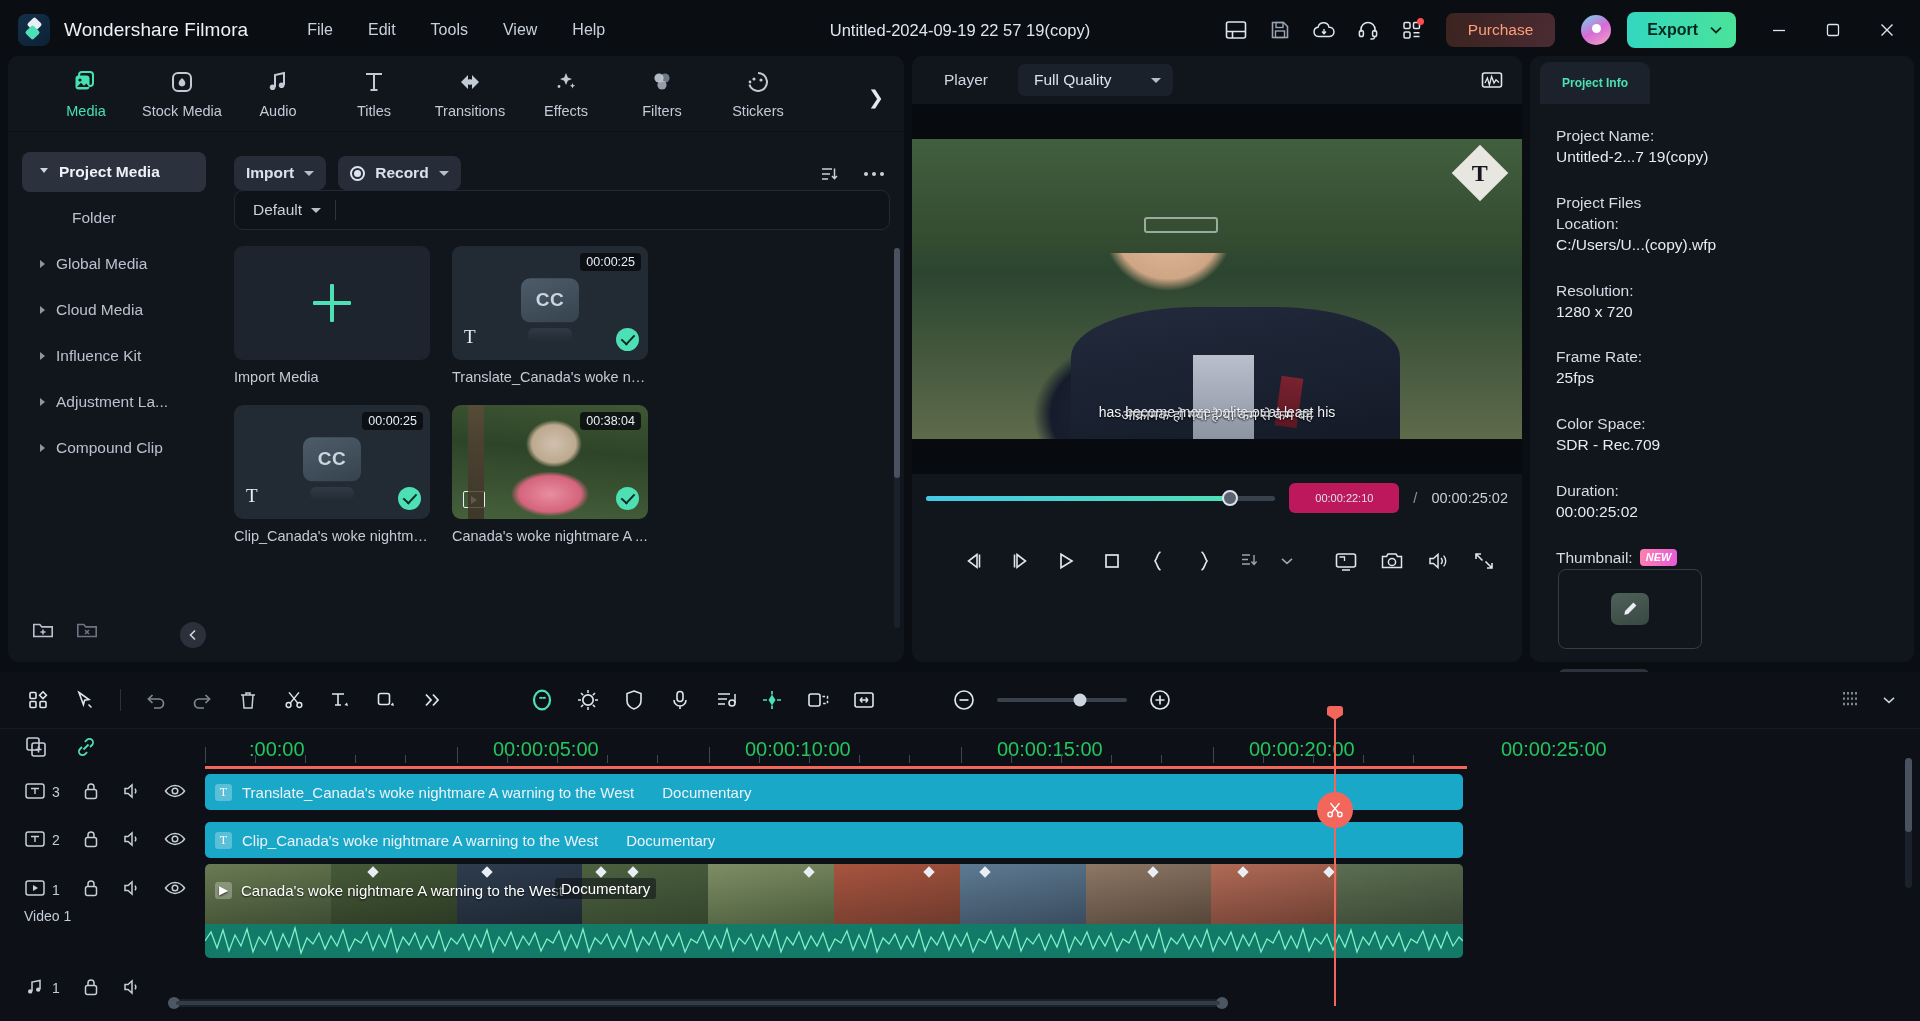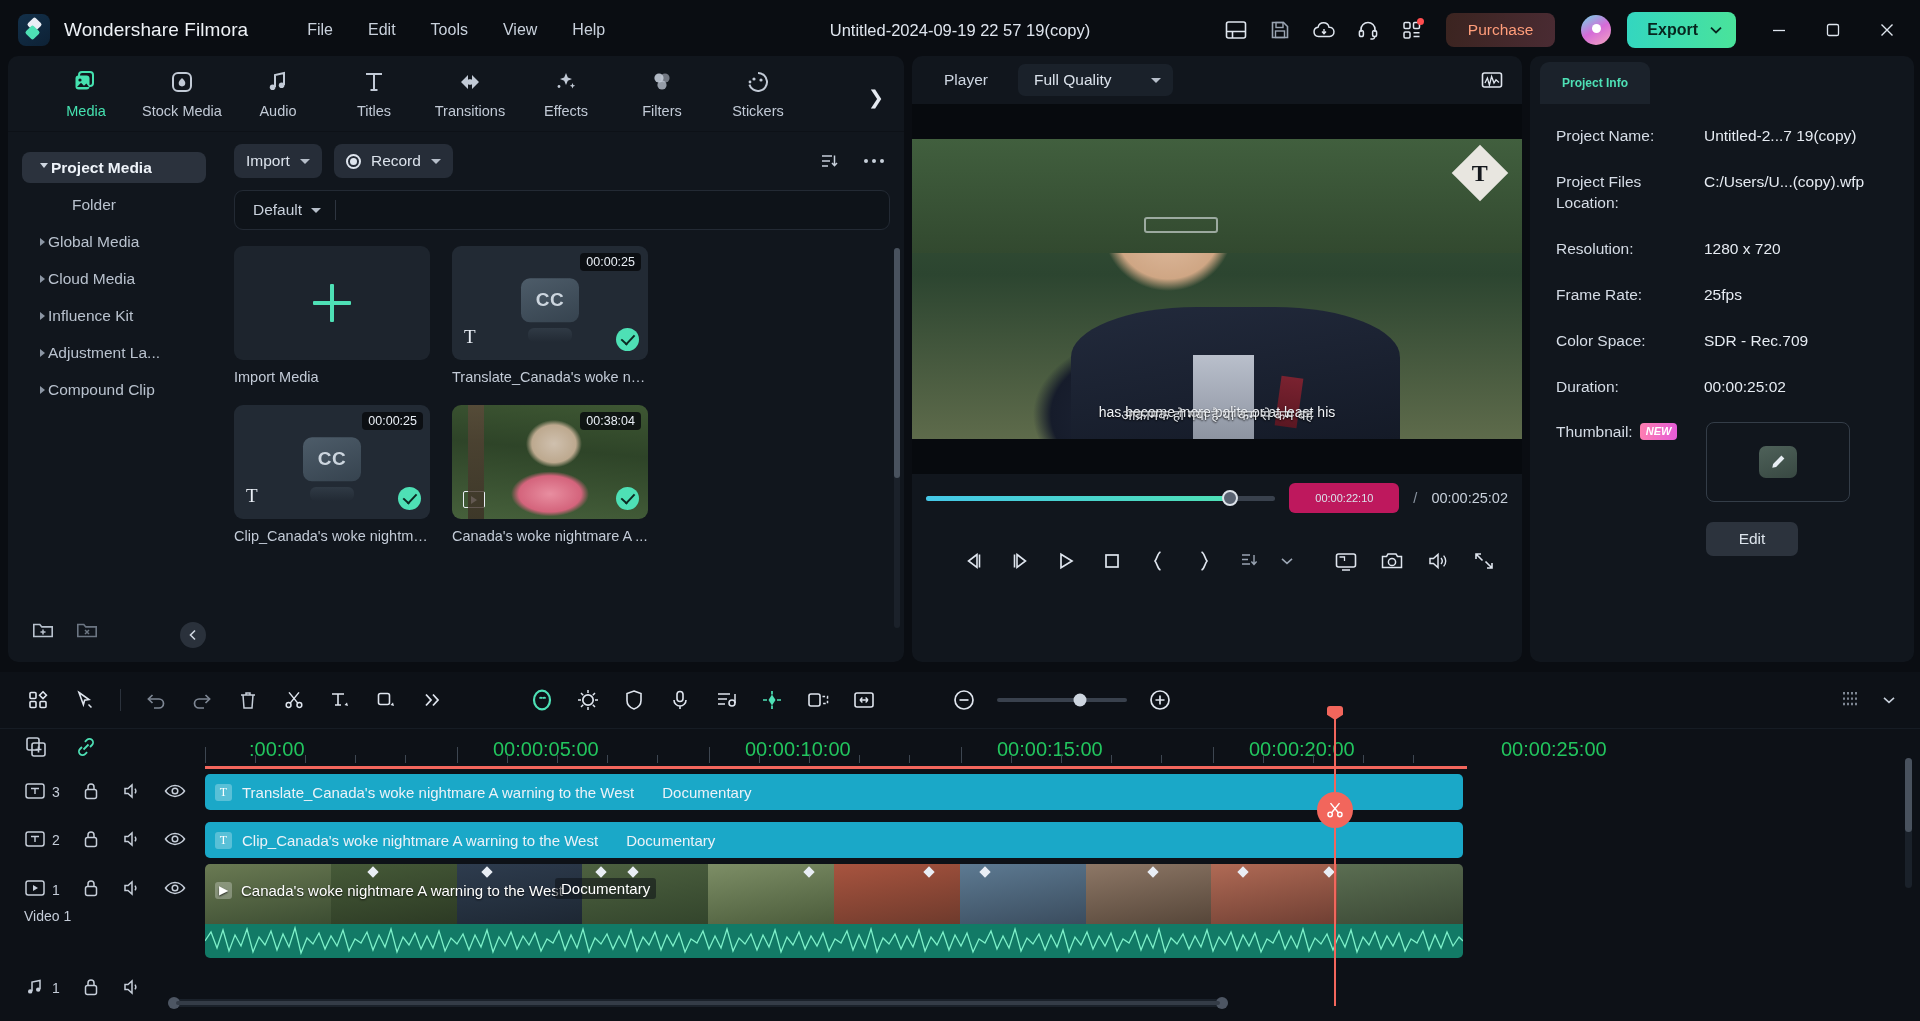--- a/index.html
+++ b/index.html
@@ -87,37 +87,37 @@
   }
   .tab.active { color: #45e2b0; }
   .tab .ic { height: 28px; display: flex; align-items: center; }
   .tabs-more {
     position: absolute; right: 14px; top: 24px; width: 28px; height: 34px;
     display: flex; align-items: center; justify-content: center; color:#e5eaf1; font-size: 19px;
   }
   .mp-body { display: flex; height: 530px; }
   .mp-side { width: 212px; position: relative; padding-top: 14px; }
   .side-item {
-    height: 31px; margin: 6px 14px; border-radius: 8px; display: flex; align-items: center;
-    gap: 3px; padding-left: 18px; font-size: 15.5px; color: #b9c2ce; cursor: pointer;
+    height: 40px; margin: 6px 14px; border-radius: 8px; display: flex; align-items: center;
+    gap: 11px; padding-left: 18px; font-size: 15.5px; color: #b9c2ce; cursor: pointer;
   }
   .side-item.sel { background: #2b323d; color: #eef3f9; font-weight: bold; }
   .side-item.sub { padding-left: 50px; background: transparent; }
   .tri { width: 0; height: 0; border-left: 5px solid #8c96a4; border-top: 4px solid transparent; border-bottom: 4px solid transparent; }
   .tri.down { border-left: 4px solid transparent; border-right: 4px solid transparent; border-top: 5px solid #cfd6e0; border-left-width:4px; }
   .side-bottom {
     position: absolute; left: 0; bottom: 8px; width: 212px; height: 44px;
     display: flex; align-items: center; gap: 22px; padding-left: 24px;
   }
   .collapse-btn {
     position: absolute; right: 14px; bottom: 14px; width: 26px; height: 26px;
     border-radius: 50%; background: #2a313b; display: flex; align-items: center; justify-content: center;
   }
   .mp-main { flex: 1; position: relative; padding: 0 14px; }
-  .mp-toolbar { height: 58px; display: flex; align-items: center; gap: 12px; }
+  .mp-toolbar { height: 58px; display: flex; align-items: flex-end; gap: 12px; font-weight: bold; }
   .btn-pill {
     height: 34px; padding: 0 12px; border-radius: 8px; background: #262d38;
     display: flex; align-items: center; gap: 10px; font-size: 15.5px; color: #dbe2eb; cursor: pointer;
   }
   .chev { width: 0; height: 0; border-left: 5px solid transparent; border-right: 5px solid transparent; border-top: 5px solid #b6bec9; }
   .rec-dot { width: 15px; height: 15px; border-radius: 50%; border: 2px solid #dfe5ee; display:flex; align-items:center; justify-content:center; }
   .rec-dot i { width: 7px; height: 7px; border-radius: 50%; background:#dfe5ee; display:block; }
   .tb-spacer { flex: 1; }
   .tool-ic { width: 32px; height: 32px; display: flex; align-items: center; justify-content: center; border-radius: 6px; cursor: pointer; }
   .searchrow {
@@ -269,21 +269,21 @@
   .rightpanel {
     position: absolute; left: 1530px; top: 56px; width: 384px; height: 606px;
     background: #11161d; border-radius: 10px;
   }
   .rp-tabbar { height: 48px; display:flex; align-items:flex-end; padding-left: 10px; }
   .rp-tab {
     height: 42px; padding: 0 22px; border-radius: 9px 9px 0 0; background: #1b222b;
     display: flex; align-items: center; font-size: 12px; color: #4ee0b5; font-weight: bold;
   }
   .rp-body { padding: 22px 26px 0 26px; }
-  .inforow { display: flex; margin-bottom: 25px; }
+  .inforow { display: flex; margin-bottom: 25px; flex-direction: column; }
   .infolbl { width: 148px; font-size: 15.5px; color: #d5dce6; line-height: 1.35; }
   .infoval { flex: 1; font-size: 15.5px; color: #e6ebf2; line-height: 1.35; }
   .newbadge {
     display: inline-block; margin-left: 7px; padding: 1px 6px; border-radius: 4px;
     background: linear-gradient(95deg,#ff7fb0,#e55bd8); color: #fff;
     font-size: 11px; font-style: italic; font-weight: bold; vertical-align: 2px;
   }
   .thumbbox {
     width: 144px; height: 80px; border-radius: 8px; border: 1px solid #343d48;
     display: flex; align-items: center; justify-content: center; margin-left: 2px;

